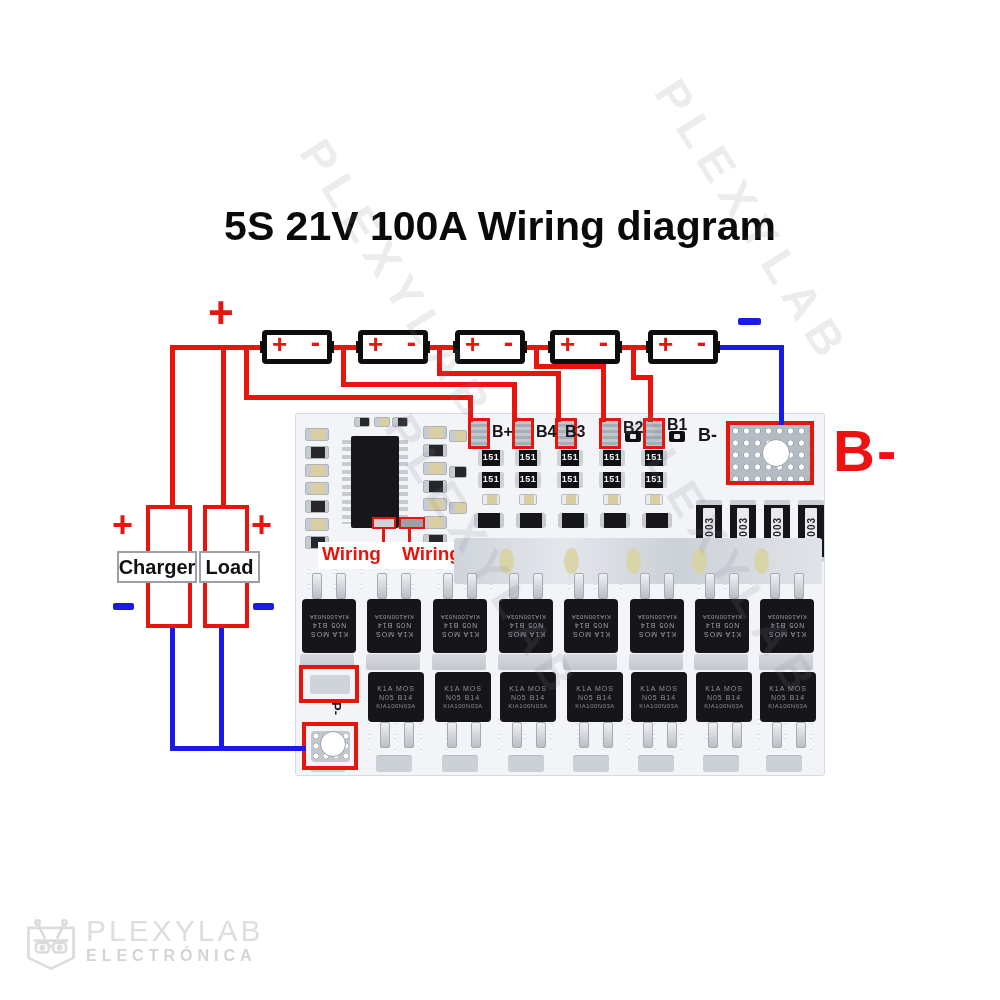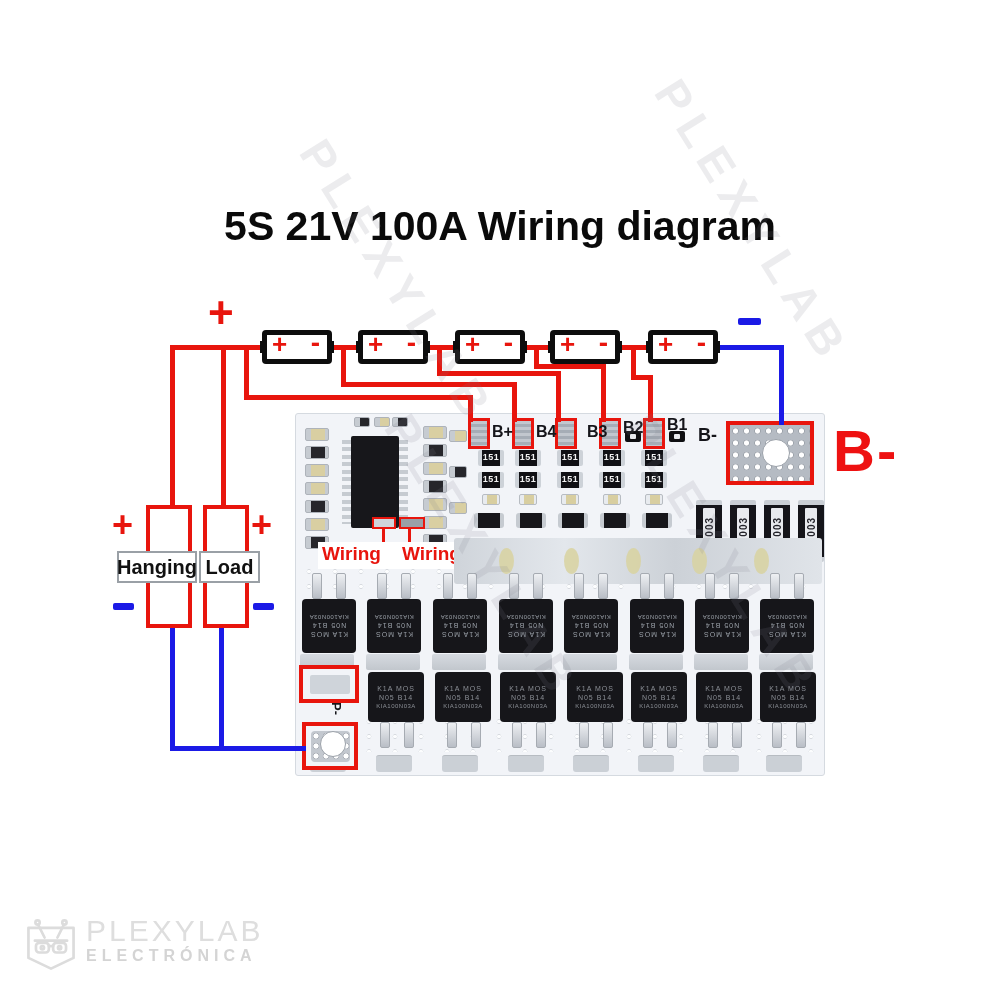--- a/index.html
+++ b/index.html
@@ -124,21 +124,21 @@
     <div class="redlbl" style="left:26px;top:129px;">Wiring</div>
     <div class="redlbl" style="left:106px;top:129px;">Wiring</div>
 
     <div class="bpad" style="left:172px;top:4px;"></div>
     <div class="bpad" style="left:216px;top:4px;"></div>
     <div class="bpad" style="left:259px;top:4px;"></div>
     <div class="bpad" style="left:303px;top:4px;"></div>
     <div class="bpad" style="left:347px;top:4px;"></div>
     <div class="padlbl" style="left:196px;top:9px;">B+</div>
     <div class="padlbl" style="left:240px;top:9px;">B4</div>
-    <div class="padlbl" style="left:291px;top:9px;">B3</div>
+    <div class="padlbl" style="left:269px;top:9px;">B3</div>
     <div class="padlbl" style="left:327px;top:5px;">B2</div>
     <div class="padlbl" style="left:371px;top:2px;">B1</div>
     <div class="ringchip" style="left:329px;top:17px;">
         <i></i>
       </div>
     <div class="ringchip" style="left:373px;top:17px;">
         <i></i>
       </div>
 
     <div class="silk" style="left:402px;top:11px;font-size:18px;">B-</div>
@@ -394,21 +394,21 @@
   <div class="sym-plus" style="left:208px;top:288px;font-size:44px;">+</div>
   <div class="bar-minus" style="left:738px;top:318px;width:23px;height:7px;"></div>
 
   <div class="devbox" style="left:146px;top:505px;"></div>
   <div class="devbox" style="left:203px;top:505px;"></div>
   <div class="sym-plus" style="left:112px;top:504px;font-size:36px;">+</div>
   <div class="sym-plus" style="left:251px;top:504px;font-size:36px;">+</div>
   <div class="bar-minus" style="left:113px;top:603px;width:21px;height:7px;"></div>
   <div class="bar-minus" style="left:253px;top:603px;width:21px;height:7px;"></div>
   <div class="devlabel" style="left:117px;top:551px;width:80px;">
-      <span>Hanging</span>
+      <span>Charger</span>
     </div>
   <div class="devlabel" style="left:199px;top:551px;width:61px;">
       <span>Load</span>
     </div>
 
   <div class="bigBminus">B-</div>
 
   <div class="wm" style="left:235px;top:255px;">PLEXYLAB</div>
   <div class="wm" style="left:590px;top:195px;">PLEXYLAB</div>
   <div class="wm" style="left:320px;top:530px;">PLEXYLAB</div>

